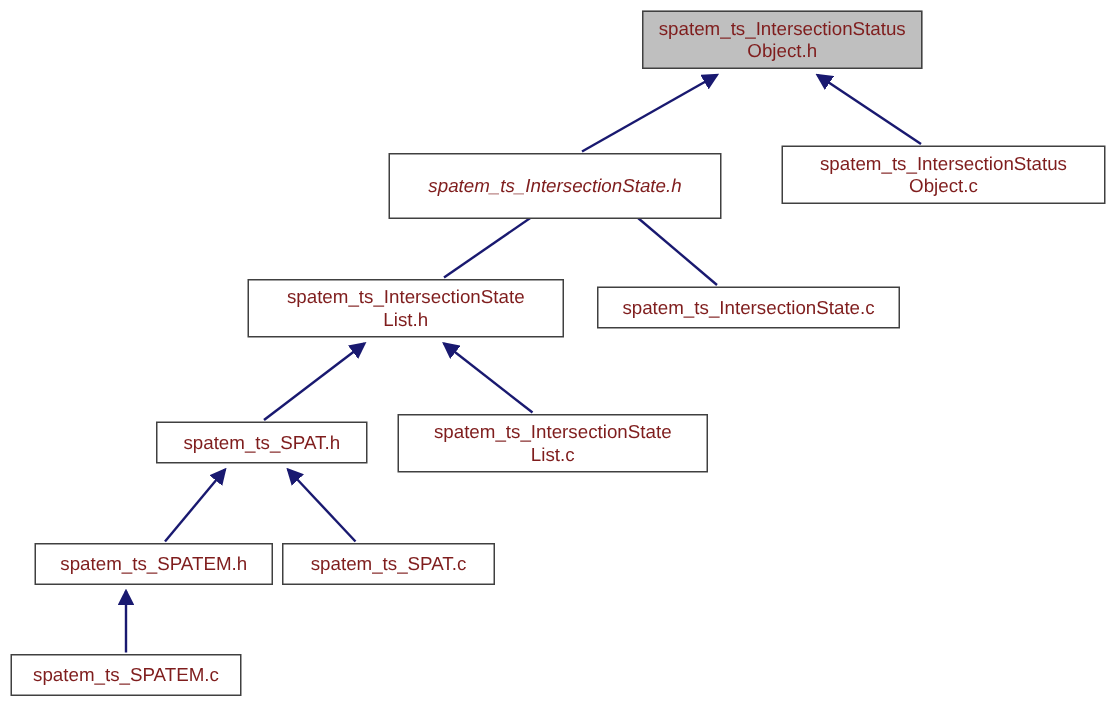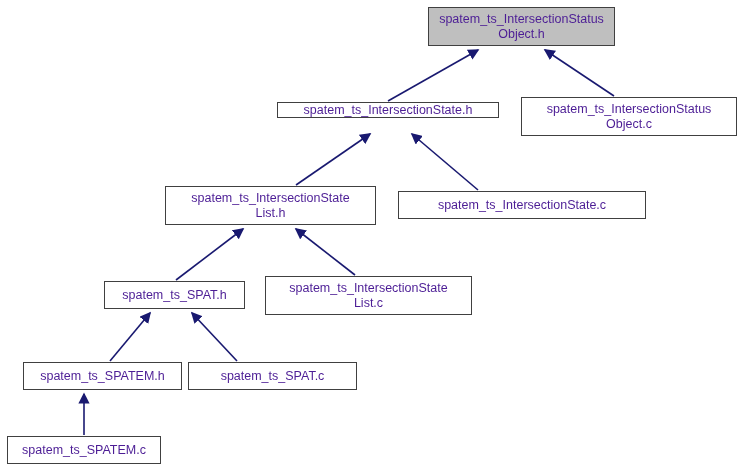--- a/index.html
+++ b/index.html
@@ -25,21 +25,21 @@
   }
   .node {
     position: absolute;
     box-sizing: border-box;
     display: flex;
     align-items: center;
     justify-content: center;
     text-align: center;
     border: 1px solid #404040;
     background: #ffffff;
-    color: #4c1d95;
+    color: #7f1d1d;
     font-size: 12.5px;
     line-height: 15px;
     letter-spacing: 0px;
     white-space: pre-line;
     z-index: 2;
   }
   .node.highlight {
     background: #bfbfbf;
     border: 1px solid #404040;
   }
@@ -69,27 +69,27 @@
         <line x1="355" y1="275" x2="296" y2="229" stroke="#191970" stroke-width="1.6" marker-end="url(#arrowhead)"></line>
         <line x1="110" y1="361" x2="150" y2="313" stroke="#191970" stroke-width="1.6" marker-end="url(#arrowhead)"></line>
         <line x1="237" y1="361" x2="192" y2="313" stroke="#191970" stroke-width="1.6" marker-end="url(#arrowhead)"></line>
         <line x1="84" y1="435" x2="84" y2="394" stroke="#191970" stroke-width="1.6" marker-end="url(#arrowhead)"></line>
       </g>
   </svg>
 
   <div id="nodes-group">
       <div class="node highlight" style="left: 428px; top: 7px; width: 187px; height: 39px;"><span class="node-label">spatem_ts_IntersectionStatus
 Object.h</span></div>
-      <div class="node" style="left: 277px; top: 102px; width: 222px; height: 16px;"><span class="node-label">spatem_ts_IntersectionState.h</span></div>
+      <div class="node" style="left: 259px; top: 102px; width: 222px; height: 44px; font-style: italic;"><span class="node-label">spatem_ts_IntersectionState.h</span></div>
       <div class="node" style="left: 521px; top: 97px; width: 216px; height: 39px;"><span class="node-label">spatem_ts_IntersectionStatus
 Object.c</span></div>
       <div class="node" style="left: 165px; top: 186px; width: 211px; height: 39px;"><span class="node-label">spatem_ts_IntersectionState
 List.h</span></div>
-      <div class="node" style="left: 398px; top: 191px; width: 248px; height: 28px;"><span class="node-label">spatem_ts_IntersectionState.c</span></div>
+      <div class="node" style="left: 398px; top: 191px; width: 202px; height: 28px;"><span class="node-label">spatem_ts_IntersectionState.c</span></div>
       <div class="node" style="left: 104px; top: 281px; width: 141px; height: 28px;"><span class="node-label">spatem_ts_SPAT.h</span></div>
       <div class="node" style="left: 265px; top: 276px; width: 207px; height: 39px;"><span class="node-label">spatem_ts_IntersectionState
 List.c</span></div>
       <div class="node" style="left: 23px; top: 362px; width: 159px; height: 28px;"><span class="node-label">spatem_ts_SPATEM.h</span></div>
-      <div class="node" style="left: 188px; top: 362px; width: 169px; height: 28px;"><span class="node-label">spatem_ts_SPAT.c</span></div>
+      <div class="node" style="left: 188px; top: 362px; width: 142px; height: 28px;"><span class="node-label">spatem_ts_SPAT.c</span></div>
       <div class="node" style="left: 7px; top: 436px; width: 154px; height: 28px;"><span class="node-label">spatem_ts_SPATEM.c</span></div>
     </div>
 
 </div>
 
 </body></html>

